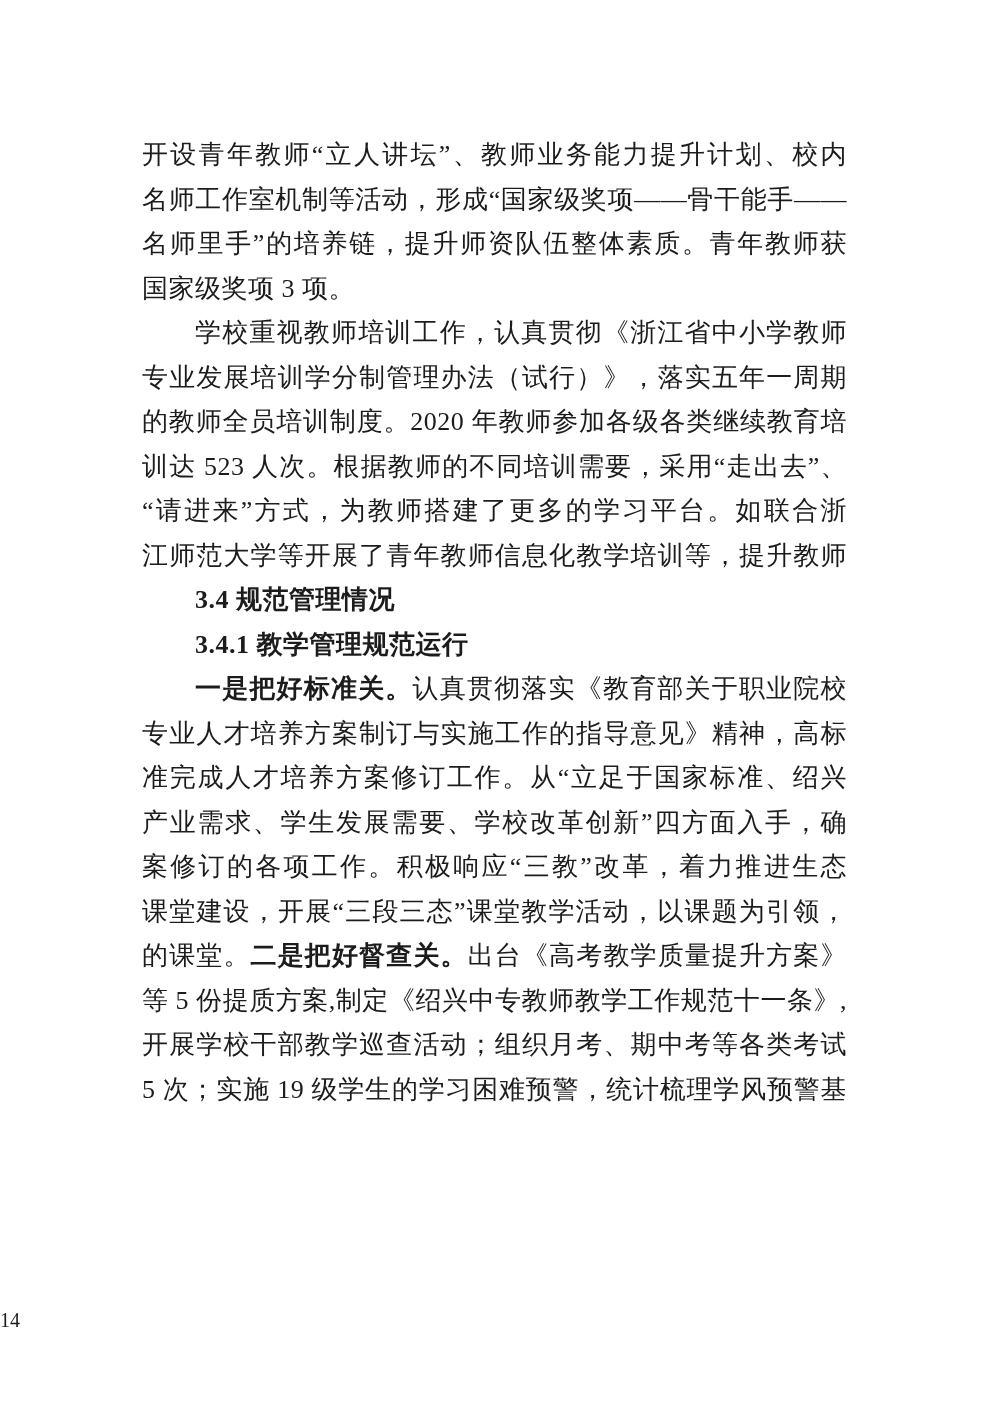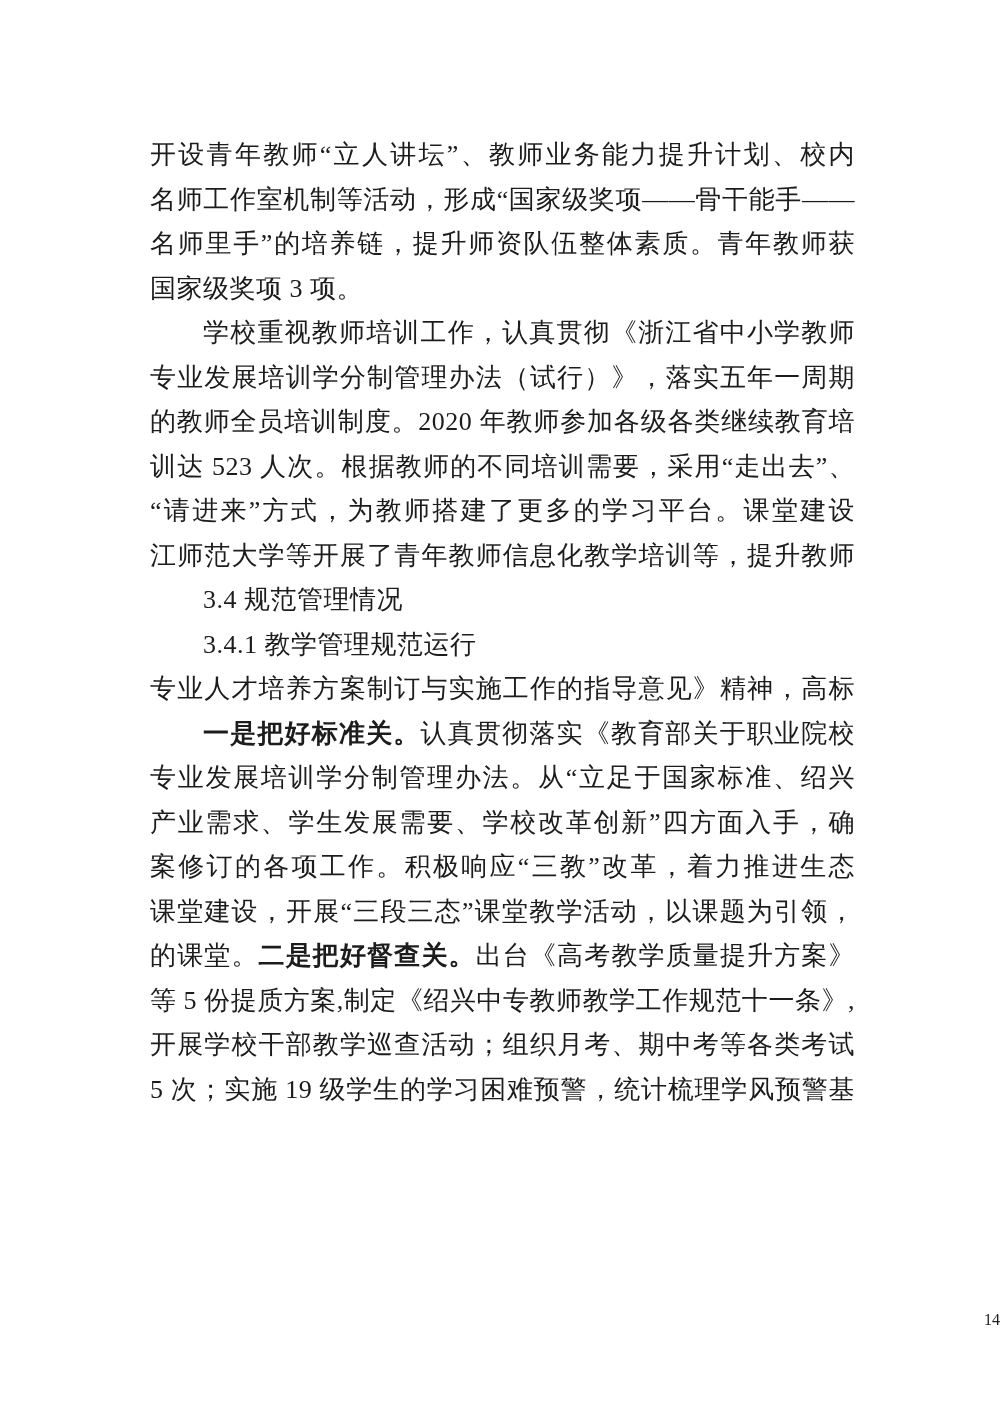--- a/index.html
+++ b/index.html
@@ -11,21 +11,21 @@
     position: relative;
     width: 1000px;
     height: 1415px;
     background: #ffffff;
     font-family: "Liberation Serif", "DejaVu Serif", serif;
     color: #1c1c1c;
     overflow: hidden;
   }
   .doc-body {
     position: absolute;
-    left: 150px;
+    left: 142px;
     top: 133px;
     width: 705px;
   }
   .line {
     font-size: 26px;
     height: 44.5px;
     line-height: 44.5px;
     letter-spacing: 0.5px;
     overflow: hidden;
   }
@@ -37,62 +37,62 @@
     text-align: center;
     text-align-last: left;
   }
   .line.indent {
     text-indent: 53px;
   }
   .seg.bold {
     font-weight: bold;
   }
   .block.heading .line {
-    font-weight: normal;
+    font-weight: bold;
   }
   .page-footer {
     position: absolute;
     top: 1306px;
     left: 0;
     width: 100%;
-    text-align: right;
-    font-size: 16px;
+    text-align: left;
+    font-size: 20px;
     line-height: 28px;
     color: #1c1c1c;
   }
 </style>
 </head>
 <body>
 
 <div class="page">
   <div class="doc-body">
       <div class="block paragraph">
         <div class="line justify"><span class="seg">开设青年教师“立人讲坛”、教师业务能力提升计划、校内</span></div>
         <div class="line justify"><span class="seg">名师工作室机制等活动，形成“国家级奖项——骨干能手——</span></div>
         <div class="line justify"><span class="seg">名师里手”的培养链，提升师资队伍整体素质。青年教师获</span></div>
         <div class="line plain"><span class="seg">国家级奖项 3 项。</span></div>
       </div>
       <div class="block paragraph">
         <div class="line justify indent"><span class="seg">学校重视教师培训工作，认真贯彻《浙江省中小学教师</span></div>
         <div class="line justify"><span class="seg">专业发展培训学分制管理办法（试行）》，落实五年一周期</span></div>
         <div class="line justify"><span class="seg">的教师全员培训制度。2020 年教师参加各级各类继续教育培</span></div>
         <div class="line justify"><span class="seg">训达 523 人次。根据教师的不同培训需要，采用“走出去”、</span></div>
-        <div class="line justify"><span class="seg">“请进来”方式，为教师搭建了更多的学习平台。课堂建设</span></div>
+        <div class="line justify"><span class="seg">“请进来”方式，为教师搭建了更多的学习平台。如联合浙</span></div>
         <div class="line justify"><span class="seg">江师范大学等开展了青年教师信息化教学培训等，提升教师</span></div>
       </div>
       <div class="block heading">
         <div class="line plain indent"><span class="seg">3.4 规范管理情况</span></div>
       </div>
       <div class="block heading">
         <div class="line plain indent"><span class="seg">3.4.1 教学管理规范运行</span></div>
       </div>
       <div class="block paragraph">
+        <div class="line justify indent"><span class="seg bold">一是把好标准关。</span><span class="seg">认真贯彻落实《教育部关于职业院校</span></div>
         <div class="line justify"><span class="seg">专业人才培养方案制订与实施工作的指导意见》精神，高标</span></div>
-        <div class="line justify indent"><span class="seg bold">一是把好标准关。</span><span class="seg">认真贯彻落实《教育部关于职业院校</span></div>
-        <div class="line justify"><span class="seg">专业发展培训学分制管理办法。从“立足于国家标准、绍兴</span></div>
+        <div class="line justify"><span class="seg">准完成人才培养方案修订工作。从“立足于国家标准、绍兴</span></div>
         <div class="line justify"><span class="seg">产业需求、学生发展需要、学校改革创新”四方面入手，确</span></div>
         <div class="line justify"><span class="seg">案修订的各项工作。积极响应“三教”改革，着力推进生态</span></div>
         <div class="line justify"><span class="seg">课堂建设，开展“三段三态”课堂教学活动，以课题为引领，</span></div>
         <div class="line justify"><span class="seg">的课堂。</span><span class="seg bold">二是把好督查关。</span><span class="seg">出台《高考教学质量提升方案》</span></div>
         <div class="line justify"><span class="seg">等 5 份提质方案,制定《绍兴中专教师教学工作规范十一条》,</span></div>
         <div class="line justify"><span class="seg">开展学校干部教学巡查活动；组织月考、期中考等各类考试</span></div>
         <div class="line justify"><span class="seg">5 次；实施 19 级学生的学习困难预警，统计梳理学风预警基</span></div>
       </div>
     </div>
   <div class="page-footer">

